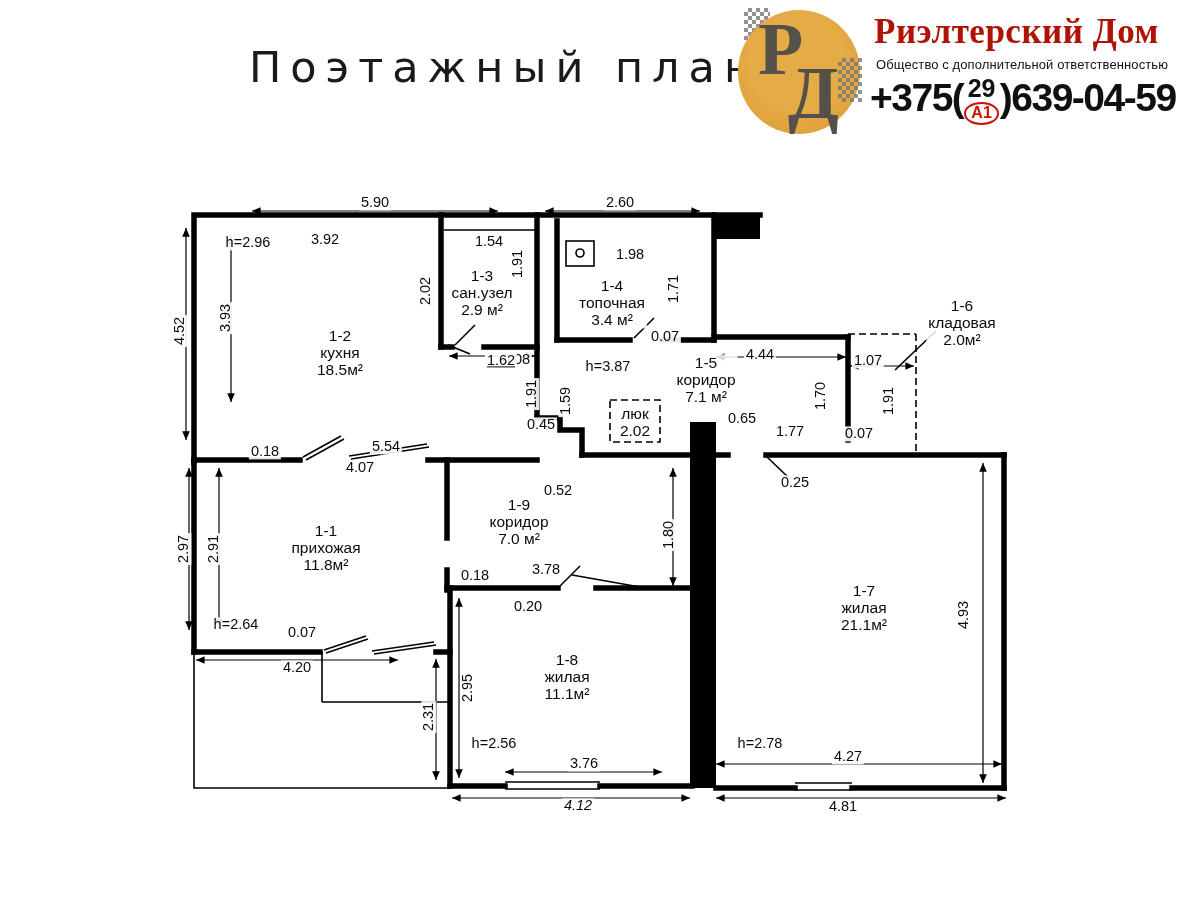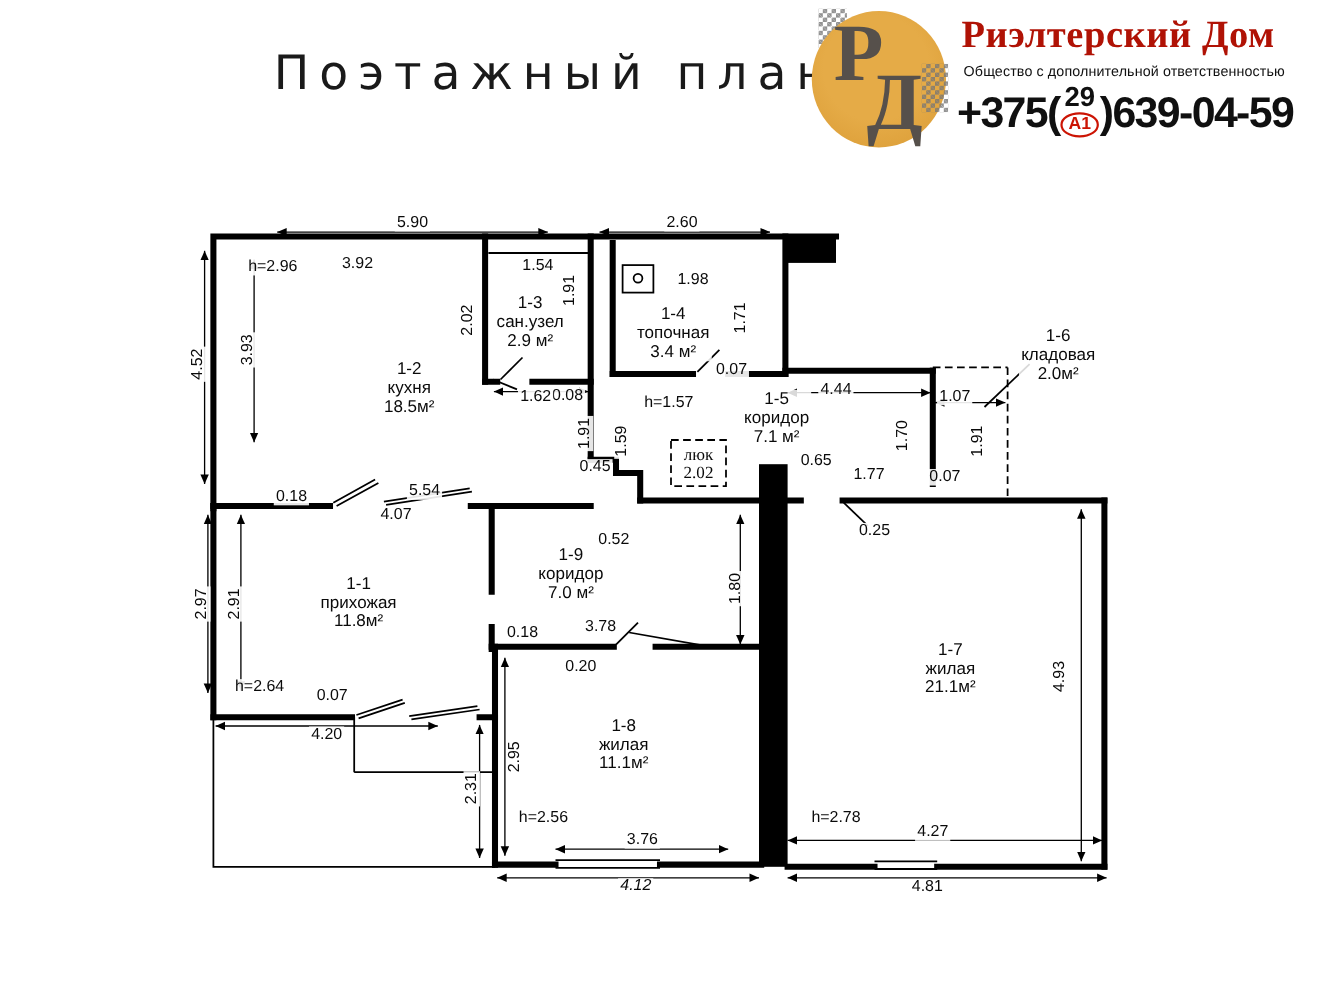--- a/index.html
+++ b/index.html
@@ -30,21 +30,21 @@
   .noise.n1{left:744px;top:8px;width:26px;height:36px;}
   .noise.n2{left:838px;top:58px;width:24px;height:44px;}
   .company-name{
     position:absolute;left:874px;top:12px;font-family:"Liberation Serif",serif;
     font-weight:700;font-size:35px;color:#b01205;white-space:nowrap;letter-spacing:.5px;text-align:right;
   }
   .company-subtitle{
     position:absolute;left:876px;top:57px;font-size:13px;color:#111;white-space:nowrap;letter-spacing:.1px;
   }
   .phone-row{
-    position:absolute;left:870px;top:76px;display:flex;align-items:flex-end;
+    position:absolute;left:870px;top:76px;display:flex;align-items:flex-start;
     font-weight:700;color:#101010;
   }
   .phone-big{font-size:39px;letter-spacing:-1.5px;white-space:nowrap;}
   .code-stack{display:flex;flex-direction:column;align-items:center;line-height:1;margin:0 1px;}
   .code-top{font-size:25px;}
   .code-bottom{
     font-size:16px;color:#cc1404;border:2px solid #cc1404;border-radius:50%;
     padding:0 5px 1px 5px;margin-top:1px;line-height:1.1;
   }
   
@@ -167,21 +167,21 @@
     <line x1="850" y1="366" x2="914" y2="366"></line>
   </g>
 </svg>
 
 <div id="plan-labels">
     <div class="room-label" style="left: 326px; top: 548px;">
       <div>1-1</div>
       <div>прихожая</div>
       <div>11.8м²</div>
     </div>
-    <div class="room-label" style="left: 372px; top: 353px;">
+    <div class="room-label" style="left: 340px; top: 353px;">
       <div>1-2</div>
       <div>кухня</div>
       <div>18.5м²</div>
     </div>
     <div class="room-label" style="left: 482px; top: 293px;">
       <div>1-3</div>
       <div>сан.узел</div>
       <div>2.9 м²</div>
     </div>
     <div class="room-label" style="left: 612px; top: 303px;">
@@ -207,39 +207,39 @@
     <div class="room-label" style="left: 567px; top: 677px;">
       <div>1-8</div>
       <div>жилая</div>
       <div>11.1м²</div>
     </div>
     <div class="room-label" style="left: 519px; top: 522px;">
       <div>1-9</div>
       <div>коридор</div>
       <div>7.0 м²</div>
     </div>
-    <div class="room-label" style="left: 635px; top: 422px; font-family: Liberation Serif, serif;">
+    <div class="room-label" style="left: 635px; top: 422px;">
       <div>люк</div>
       <div>2.02</div>
     </div>
     <div class="dim-label" style="left: 375px; top: 203px;">5.90</div>
     <div class="dim-label" style="left: 620px; top: 203px;">2.60</div>
     <div class="dim-label" style="left: 248px; top: 243px;">h=2.96</div>
     <div class="dim-label" style="left: 325px; top: 240px;">3.92</div>
     <div class="dim-label" style="left: 489px; top: 242px;">1.54</div>
     <div class="dim-label v" style="left: 518px; top: 264px;">1.91</div>
     <div class="dim-label v" style="left: 426px; top: 291px;">2.02</div>
     <div class="dim-label" style="left: 630px; top: 255px;">1.98</div>
     <div class="dim-label v" style="left: 674px; top: 289px;">1.71</div>
     <div class="dim-label" style="left: 516px; top: 331px; margin-top: 29px;">0.08</div>
     <div class="dim-label" style="left: 665px; top: 337px;">0.07</div>
-    <div class="dim-label" style="left: 487px; top: 361px;">1.62</div>
+    <div class="dim-label" style="left: 501px; top: 361px; text-decoration: underline;">1.62</div>
     <div class="dim-label v" style="left: 180px; top: 331px;">4.52</div>
     <div class="dim-label v" style="left: 226px; top: 318px;">3.93</div>
-    <div class="dim-label" style="left: 608px; top: 367px;">h=1.57</div>
+    <div class="dim-label" style="left: 608px; top: 367px;">h=3.87</div>
     <div class="dim-label" style="left: 760px; top: 355px;">4.44</div>
     <div class="dim-label" style="left: 868px; top: 361px;">1.07</div>
     <div class="dim-label v" style="left: 821px; top: 396px;">1.70</div>
     <div class="dim-label v" style="left: 889px; top: 401px;">1.91</div>
     <div class="dim-label v" style="left: 532px; top: 394px;">1.91</div>
     <div class="dim-label v" style="left: 566px; top: 401px;">1.59</div>
     <div class="dim-label" style="left: 517px; top: 425px; margin-left: 24px;">0.45</div>
     <div class="dim-label" style="left: 742px; top: 419px;">0.65</div>
     <div class="dim-label" style="left: 790px; top: 432px;">1.77</div>
     <div class="dim-label" style="left: 859px; top: 434px;">0.07</div>

